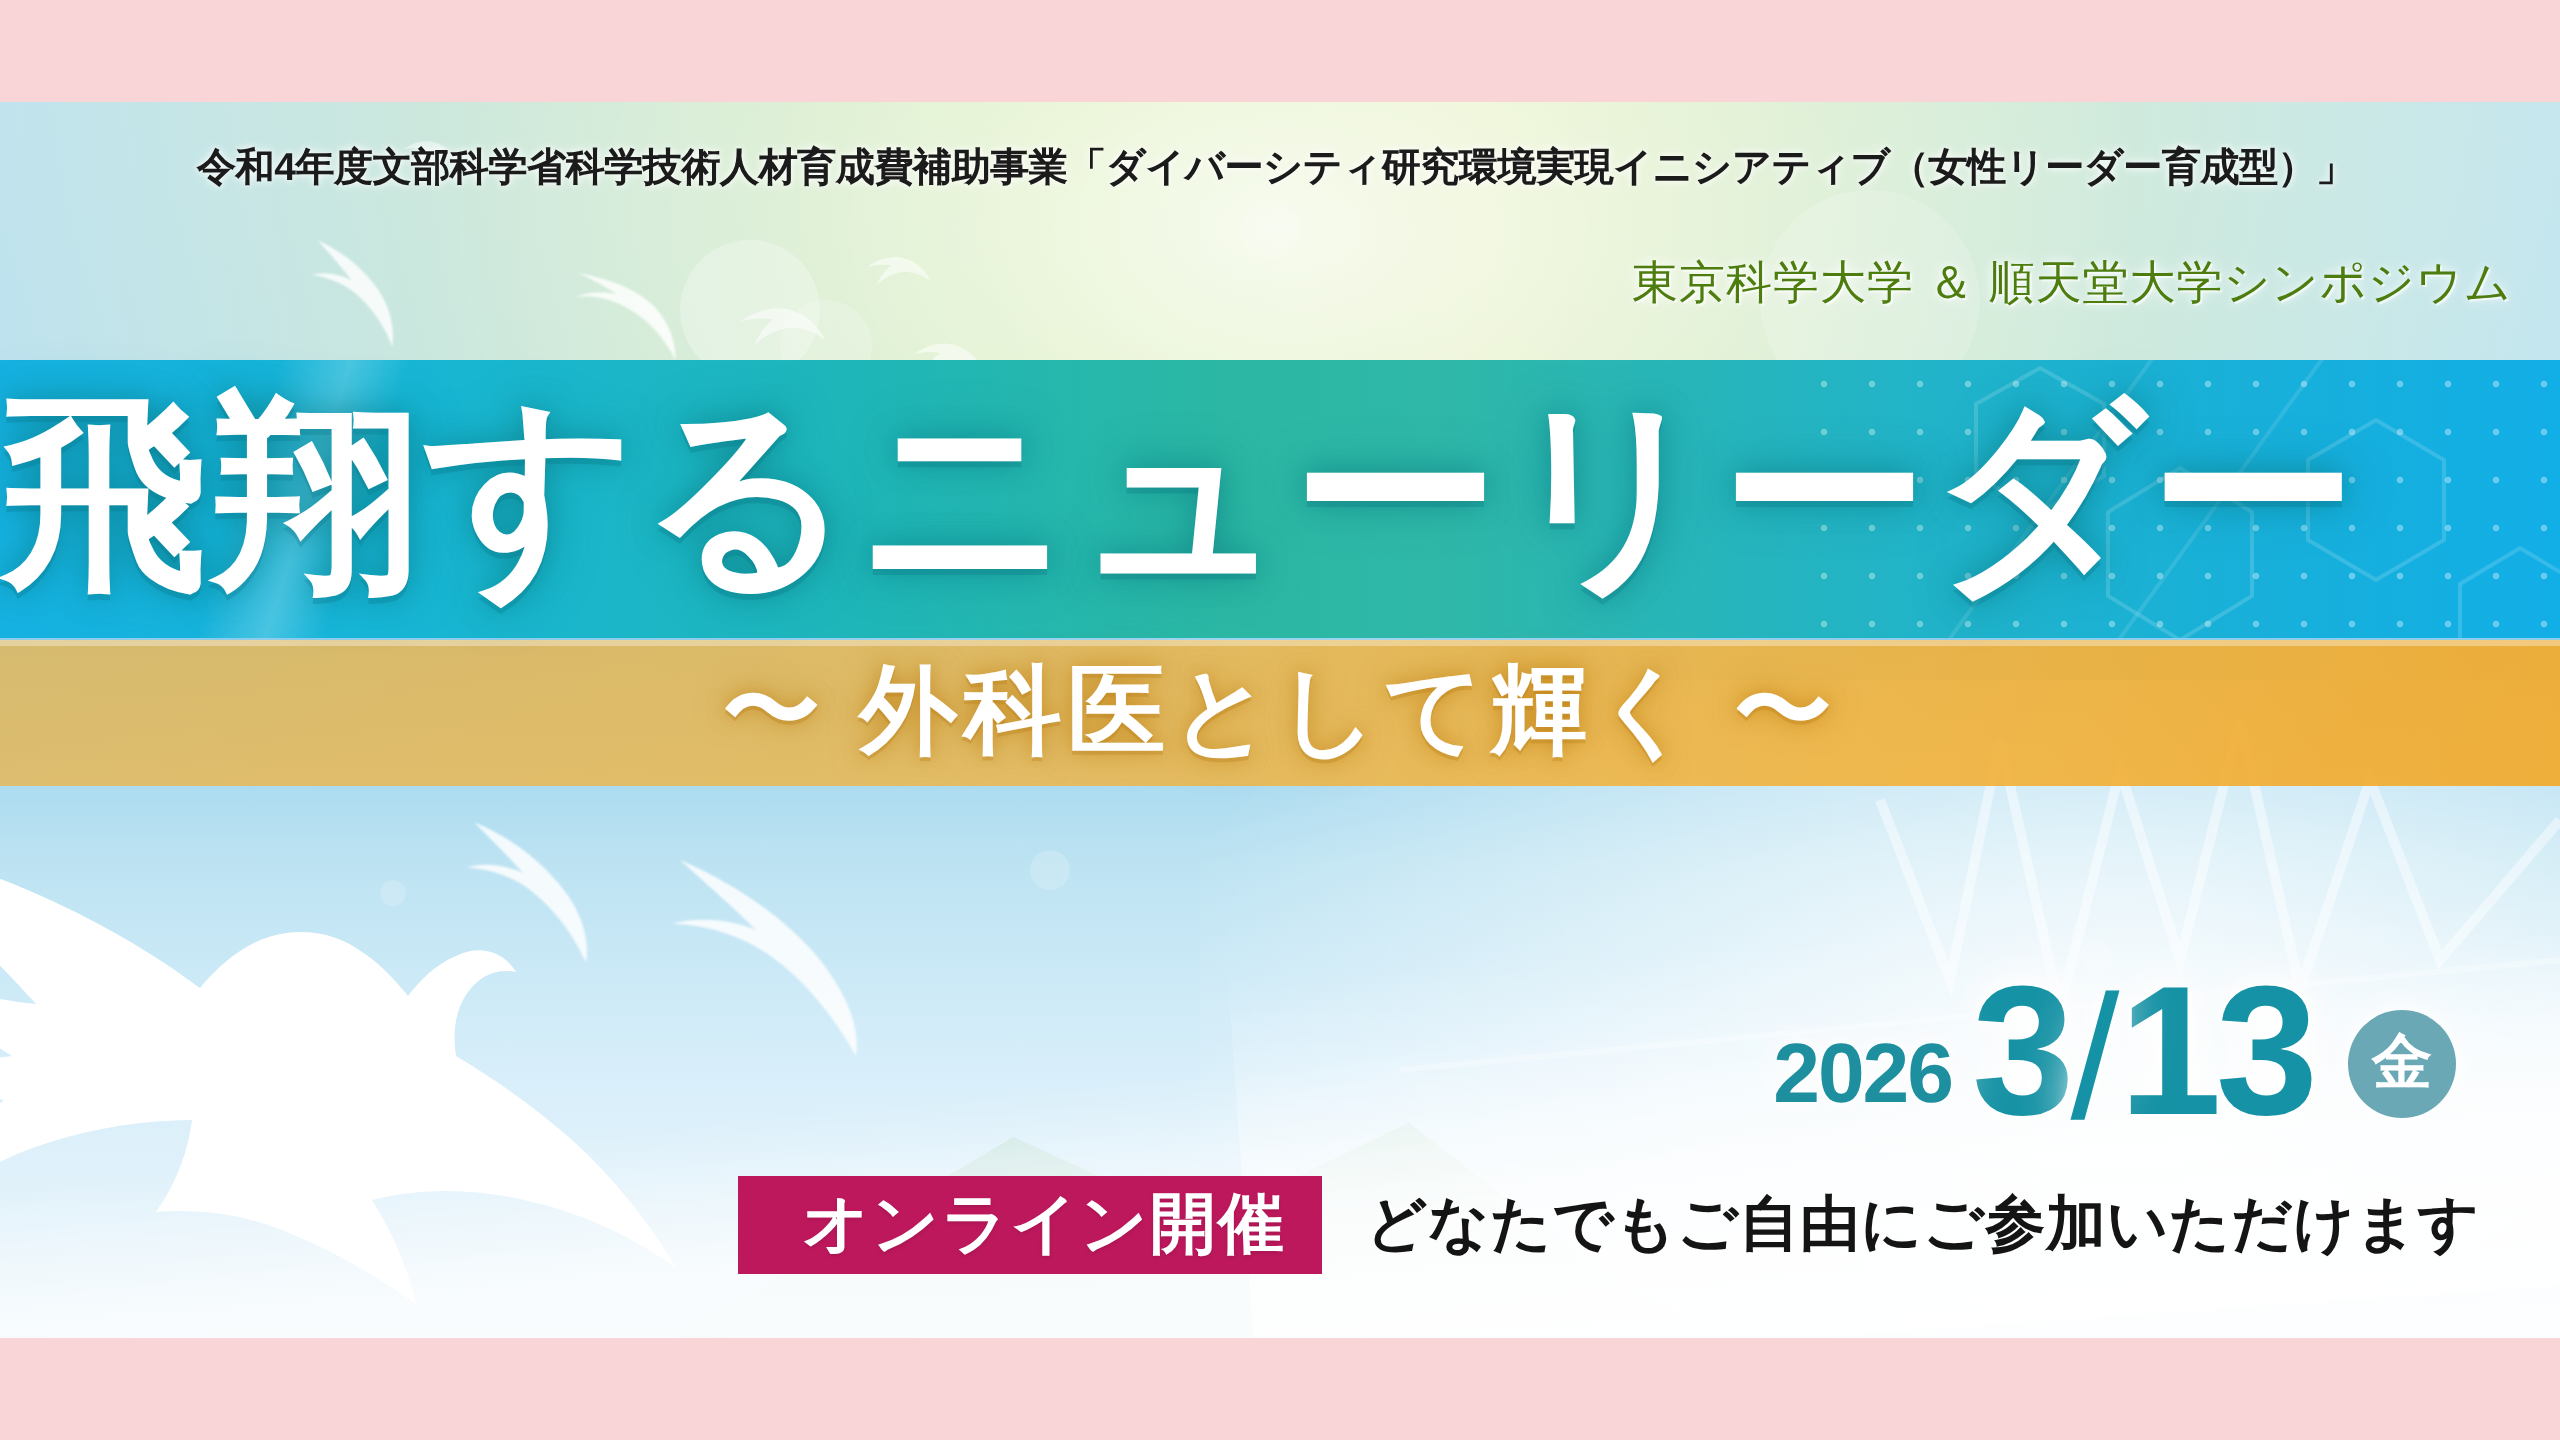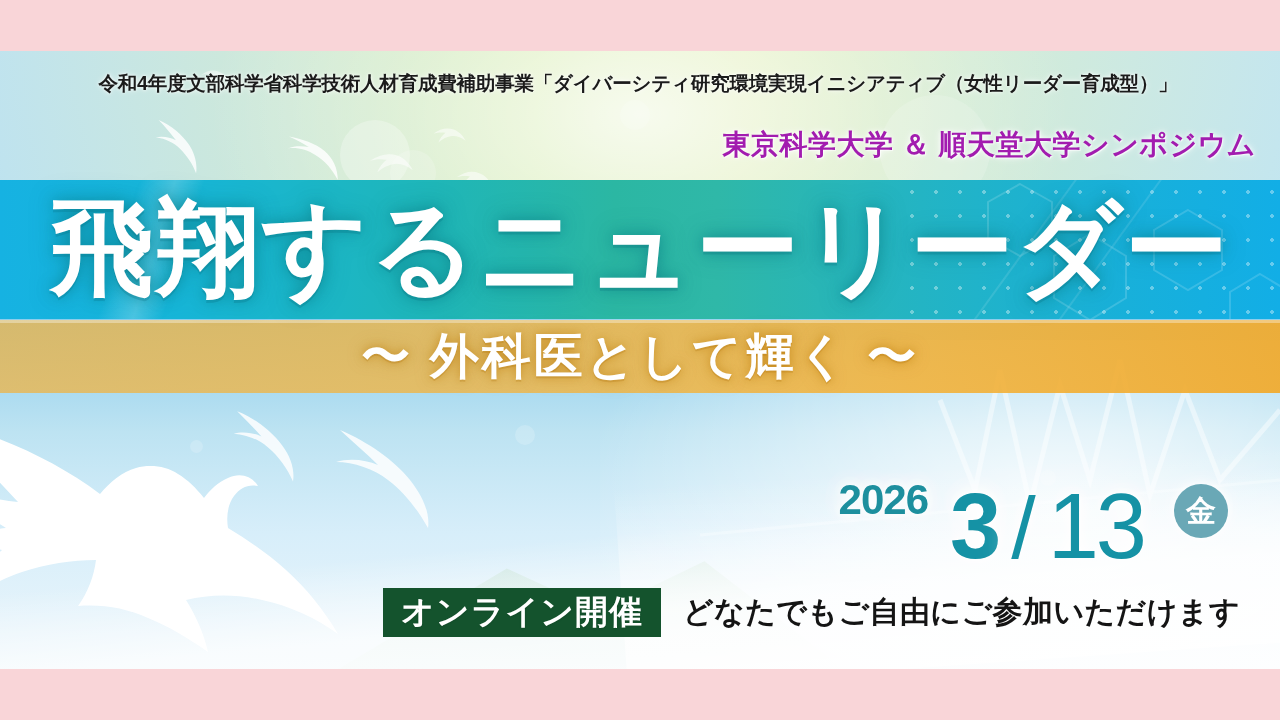--- a/index.html
+++ b/index.html
@@ -89,21 +89,21 @@
     display:inline-block;
     font-size:19.5px;font-weight:700;color:#1b1b1b;
     letter-spacing:-0.2px;white-space:nowrap;
     text-shadow:0 0 3px rgba(255,255,255,.85),0 0 6px rgba(255,255,255,.7);
   }
 
   .subtitle-row{
     position:absolute;right:24px;top:126px;z-index:20;text-align:right;
   }
   .subtitle-row .sub{
-    font-size:28px;font-weight:700;color:#a21caf;letter-spacing:.5px;
+    font-size:23px;font-weight:400;color:#4d7c0f;letter-spacing:.5px;
     white-space:nowrap;
     text-shadow:0 0 4px rgba(255,255,255,.9),0 0 9px rgba(255,255,255,.8),
                 1px 1px 0 rgba(255,255,255,.6);
   }
 
   
   .band-teal{
     position:absolute;left:0;right:0;top:180px;height:139px;z-index:15;
     background:linear-gradient(90deg,
        #16b2e2 0%, #17b6d8 14%, #1fb6b8 34%, #2bb7a3 48%,
@@ -117,21 +117,21 @@
     opacity:.85;
   }
   .band-teal .hexes{position:absolute;right:-10px;top:-6px;width:330px;height:152px;opacity:.5;}
   .band-teal .ray{
     position:absolute;left:40px;top:-30px;width:210px;height:220px;
     background:linear-gradient(115deg, rgba(255,255,255,.0) 40%, rgba(255,255,255,.22) 52%, rgba(255,255,255,0) 62%);
     transform:rotate(-8deg);
   }
   .title-main{
     position:absolute;left:0;right:0;top:180px;height:139px;z-index:18;
-    display:flex;align-items:center;justify-content:center;
+    display:flex;align-items:center;
   }
   .title-main .t{
     font-size:104px;line-height:1;font-weight:900;color:#fff;
     letter-spacing:2px;white-space:nowrap;
     text-shadow:0 0 14px rgba(10,120,130,.55),0 0 26px rgba(10,120,130,.35),
                 0 3px 0 rgba(0,90,110,.20);
     transform:translateY(-2px);
   }
 
   
@@ -152,41 +152,41 @@
   .title-sub .t{
     font-size:49px;line-height:1;font-weight:900;color:#fff;
     letter-spacing:3px;white-space:nowrap;
     text-shadow:0 0 9px rgba(185,120,10,.55),0 0 18px rgba(185,120,10,.35),
                 0 2px 0 rgba(170,110,10,.25);
   }
 
   
   .date-row{
     position:absolute;right:40px;top:484px;z-index:22;
-    display:flex;align-items:flex-start;gap:16px;
+    display:flex;align-items:flex-end;gap:4px;
     white-space:nowrap;
   }
   .glowtxt{
     text-shadow:0 0 10px #fff,0 0 18px #fff,0 0 26px rgba(255,255,255,.95),
                 0 0 36px rgba(255,255,255,.7);
   }
   .date-year{
     font-size:42px;font-weight:900;color:#1d8f9e;letter-spacing:-1px;
     position:relative;top:-8px;margin-right:6px;
   }
   .date-month{
     font-size:92px;font-weight:900;color:#1592a5;line-height:.92;
     letter-spacing:-2px;
   }
   .date-slash{
     font-size:88px;font-weight:400;color:#1592a5;line-height:.95;
     margin:0 -2px 0 -4px;position:relative;top:2px;
   }
   .date-day{
-    font-size:92px;font-weight:400;color:#1592a5;line-height:.92;
+    font-size:92px;font-weight:700;color:#1592a5;line-height:.92;
     letter-spacing:-3px;margin-left:-2px;
   }
   .dow-badge{
     width:54px;height:54px;border-radius:50%;
     background:#6aa8b6;display:flex;align-items:center;justify-content:center;
     margin:0 12px 10px 14px;
     box-shadow:0 0 10px rgba(255,255,255,.9),0 0 20px rgba(255,255,255,.7);
   }
   .dow-badge span{
     font-size:30px;font-weight:800;color:#fff;line-height:1;
@@ -196,23 +196,23 @@
     position:relative;top:-6px;
     text-shadow:0 0 7px rgba(255,255,255,.95),0 0 14px rgba(255,255,255,.85);
   }
 
   
   .info-row{
     position:absolute;right:40px;top:588px;z-index:22;
     display:flex;align-items:center;gap:22px;white-space:nowrap;
   }
   .online-chip{
-    background:#14532d;color:#fff;
+    background:#be185d;color:#fff;
     font-size:33px;font-weight:900;letter-spacing:1px;
-    padding:7px 18px 9px 18px;line-height:1;
+    padding:7px 18px 9px 32px;line-height:1;
     text-shadow:0 1px 2px rgba(0,0,0,.12);
   }
   .free-note{
     font-size:30px;font-weight:700;color:#141414;letter-spacing:.4px;
     text-shadow:0 0 6px rgba(255,255,255,.9),0 0 12px rgba(255,255,255,.75);
   }
 </style>
 </head>
 <body>
 

